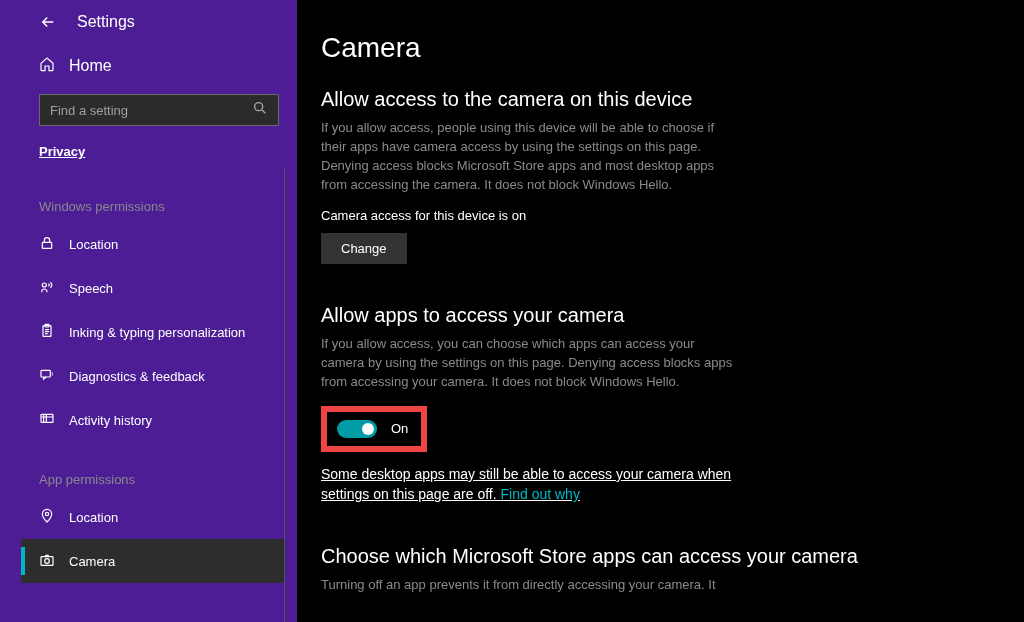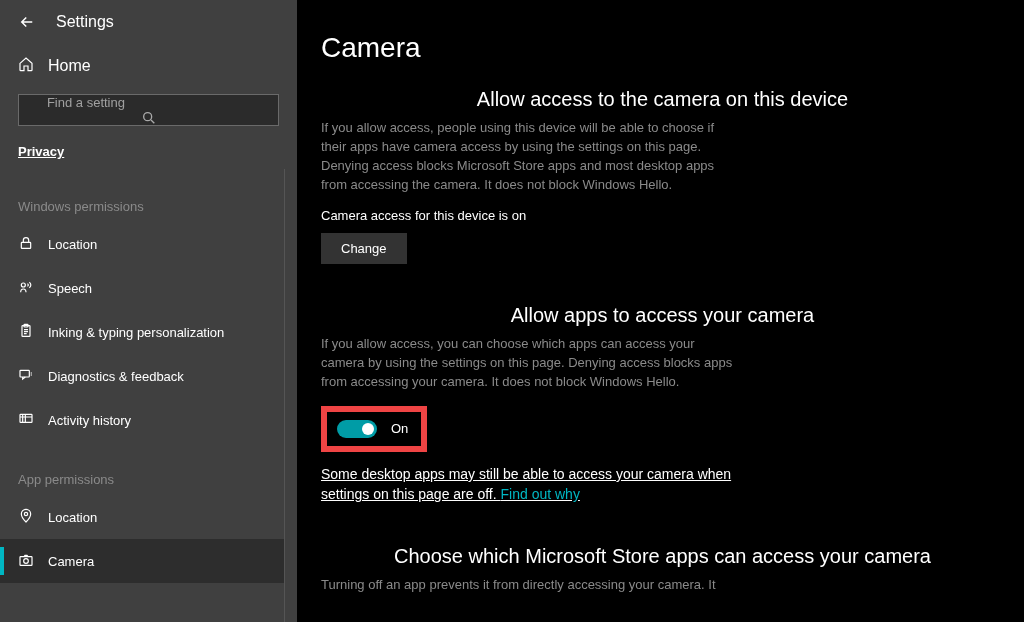--- a/index.html
+++ b/index.html
@@ -7,25 +7,26 @@
       width: 1024px;
       height: 622px;
       background: #000;
       color: #fff;
       font-family: "Segoe UI", Arial, sans-serif;
       overflow: hidden;
       display: flex;
     }
     .sidebar {
       width: 297px;
-      background: #404040;
+      background: #4c1d95;
       height: 100%;
       display: flex;
       flex-direction: column;
       flex-shrink: 0;
+      padding-left: 21px;
     }
     .top-row {
       display: flex;
       align-items: center;
       gap: 20px;
       padding: 10px 18px;
       height: 44px;
     }
     .back-arrow {
       width: 18px;
@@ -47,21 +48,20 @@
     .icon18 { width: 18px; height: 18px; flex-shrink: 0; }
     .search-box {
       margin: 6px 18px 10px 18px;
       border: 1px solid #6a6a6a;
       background: #2b2b2b;
       height: 32px;
       display: flex;
       align-items: center;
       padding: 0 10px;
       justify-content: space-between;
-      flex-direction: column;
     }
     .search-box input {
       background: transparent;
       border: none;
       outline: none;
       color: #ccc;
       font-size: 13px;
       width: 85%;
     }
     .search-box input::placeholder { color: #a0a0a0; }
@@ -110,21 +110,20 @@
     }
     h1 {
       font-size: 28px;
       font-weight: 400;
       margin-bottom: 24px;
     }
     h2 {
       font-size: 20px;
       font-weight: 400;
       margin-bottom: 8px;
-      text-align: center;
     }
     .desc {
       font-size: 13px;
       line-height: 1.45;
       color: #8a8a8a;
       max-width: 420px;
       margin-bottom: 14px;
     }
     .status-line {
       font-size: 13px;

